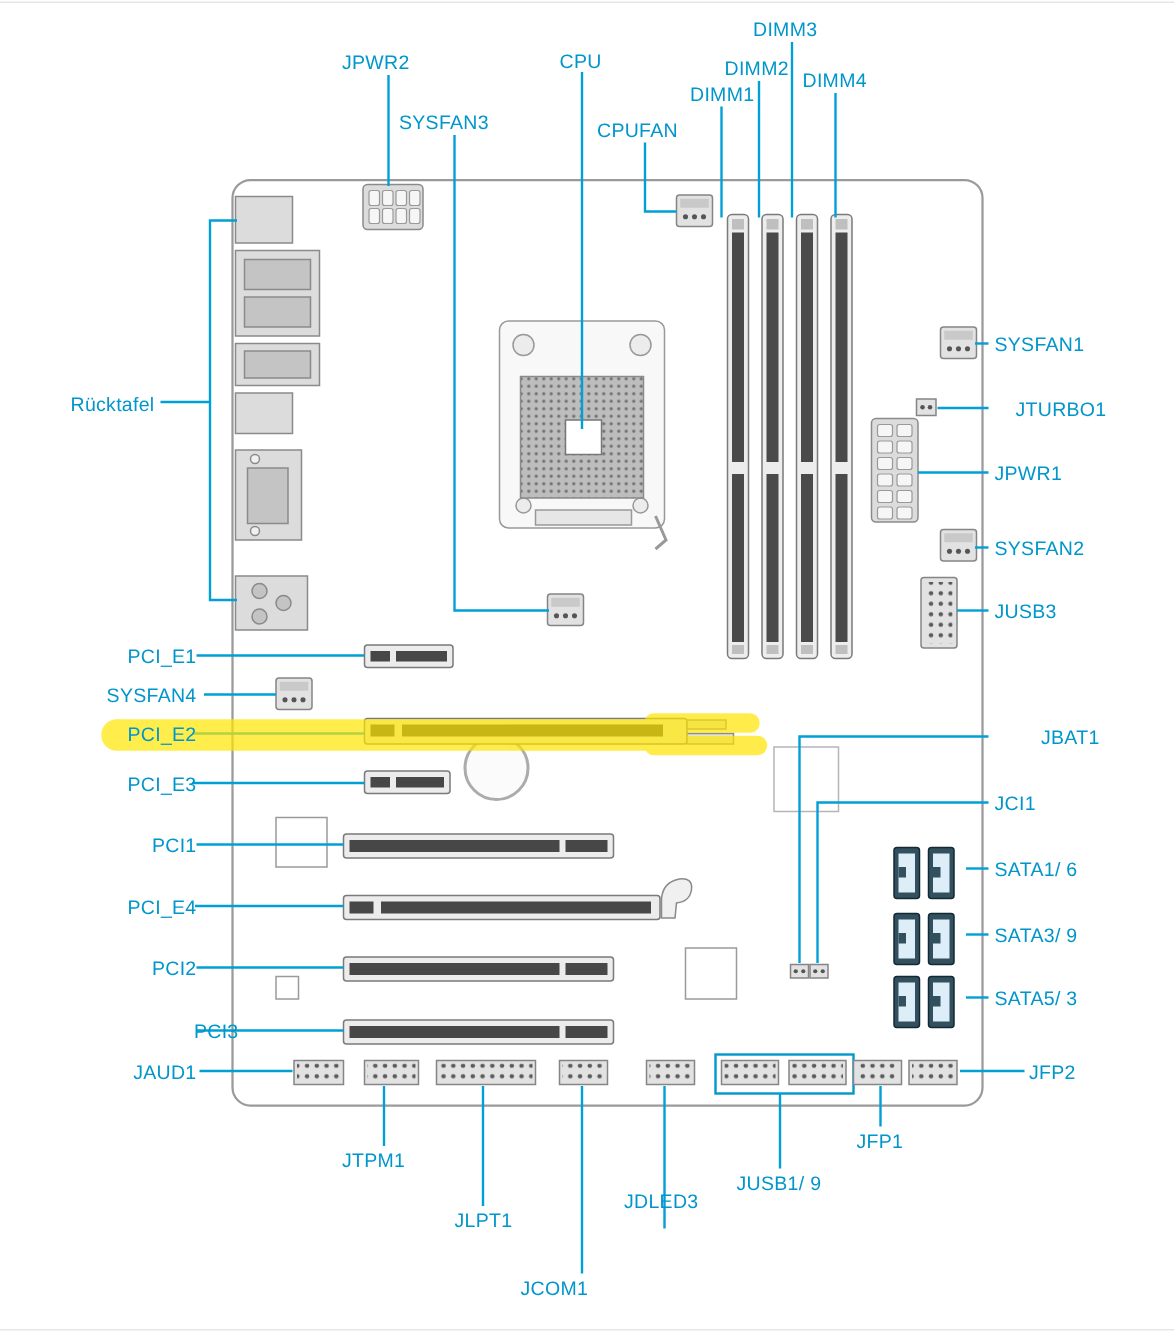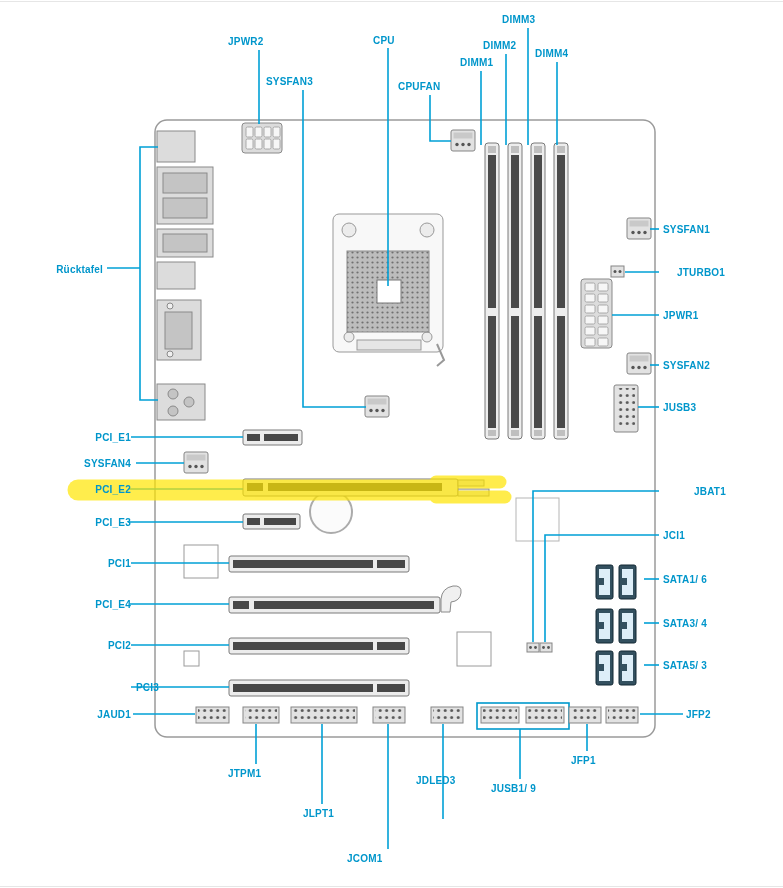--- a/index.html
+++ b/index.html
@@ -2,21 +2,21 @@
 <html><head>
 <meta charset="utf-8">
 <style>
   html,body { margin:0; padding:0; background:#fff; }
   .page {
     position:relative; width:783px; height:888px; background:#ffffff;
     overflow:hidden; font-family:"Liberation Sans", sans-serif;
   }
   .page svg { position:absolute; left:0; top:0; }
   .lbl {
-    position:absolute; font-size:10px; font-weight:700; color:#0096cb;
+    position:absolute; font-size:13px; font-weight:400; color:#0096cb;
     white-space:nowrap; letter-spacing:.2px; line-height:15px;
   }
   .hairline { position:absolute; left:0; width:783px; height:1px; background:#e6e6e6; }
 </style>
 </head>
 <body>
 
 <div class="page">
 
   <div class="hairline" style="top:1px"></div>
@@ -333,27 +333,27 @@
   <div class="lbl" style="left:535px;top:46px">DIMM4</div>
 
   <div class="lbl" style="left:663px;top:222px">SYSFAN1</div>
   <div class="lbl" style="left:677px;top:265px">JTURBO1</div>
   <div class="lbl" style="left:663px;top:308px">JPWR1</div>
   <div class="lbl" style="left:663px;top:358px">SYSFAN2</div>
   <div class="lbl" style="left:663px;top:400px">JUSB3</div>
   <div class="lbl" style="left:694px;top:484px">JBAT1</div>
   <div class="lbl" style="left:663px;top:528px">JCI1</div>
   <div class="lbl" style="left:663px;top:572px">SATA1/ 6</div>
-  <div class="lbl" style="left:663px;top:616px">SATA3/ 4</div>
+  <div class="lbl" style="left:663px;top:616px">SATA3/ 9</div>
   <div class="lbl" style="left:663px;top:658px">SATA5/ 3</div>
   <div class="lbl" style="left:686px;top:707px">JFP2</div>
 
   <div class="lbl" style="left:571px;top:753px">JFP1</div>
   <div class="lbl" style="left:491px;top:781px">JUSB1/ 9</div>
-  <div class="lbl" style="left:416px;top:773px">JDLED3</div>
+  <div class="lbl" style="left:416px;top:793px">JDLED3</div>
   <div class="lbl" style="left:347px;top:851px">JCOM1</div>
   <div class="lbl" style="left:303px;top:806px">JLPT1</div>
   <div class="lbl" style="left:228px;top:766px">JTPM1</div>
 
   <div class="lbl" style="right:680px;top:262px">Rücktafel</div>
   <div class="lbl" style="right:652px;top:430px">PCI_E1</div>
   <div class="lbl" style="right:652px;top:456px">SYSFAN4</div>
   <div class="lbl" style="right:652px;top:482px">PCI_E2</div>
   <div class="lbl" style="right:652px;top:515px">PCI_E3</div>
   <div class="lbl" style="right:652px;top:556px">PCI1</div>

